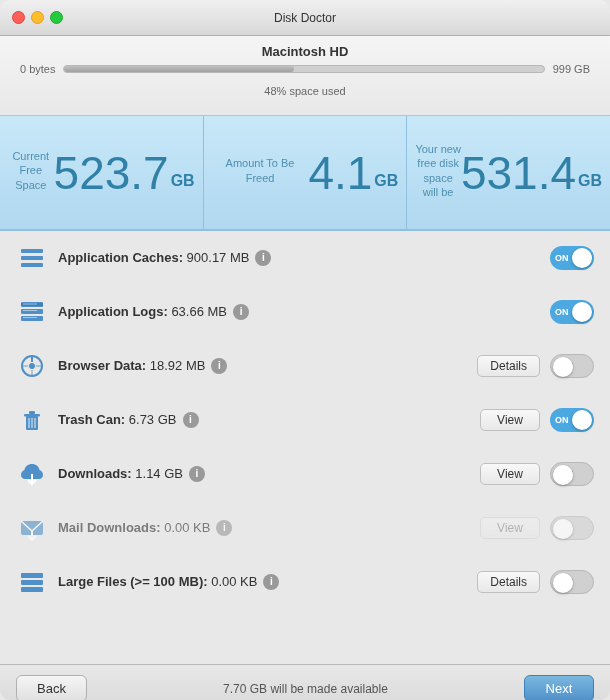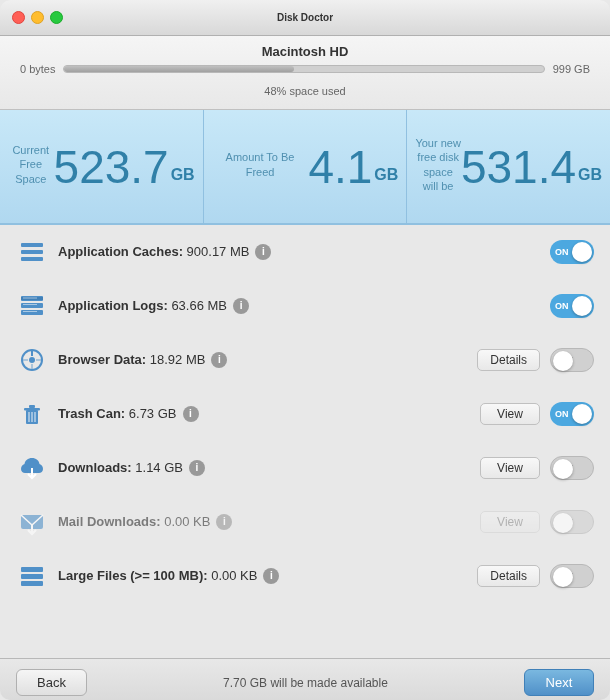--- a/index.html
+++ b/index.html
@@ -17,43 +17,43 @@
       background: linear-gradient(to bottom, #f0f0f0, #d8d8d8);
       height: 36px;
       display: flex;
       align-items: center;
       justify-content: center;
       position: relative;
       border-bottom: 1px solid #b0b0b0;
       border-radius: 10px 10px 0 0;
     }
     .title-bar-title {
-      font-size: 10px;
-      font-weight: 700;
+      font-size: 12px;
+      font-weight: 400;
       color: #333;
     }
     .traffic-lights {
       position: absolute;
       left: 12px;
       display: flex;
       gap: 6px;
     }
     .traffic-light {
       width: 13px;
       height: 13px;
       border-radius: 50%;
     }
     .tl-red { background: #ff5f56; border: 1px solid #e0443e; }
     .tl-yellow { background: #ffbd2e; border: 1px solid #dea123; }
     .tl-green { background: #27c93f; border: 1px solid #1aab29; }
 
     
     .disk-info-bar {
       background: linear-gradient(to bottom, #f5f5f5, #e8e8e8);
-      padding: 8px 20px 12px;
+      padding: 8px 20px 18px;
       border-bottom: 1px solid #c0c0c0;
     }
     .disk-name {
       text-align: center;
       font-size: 13px;
       font-weight: 700;
       color: #333;
       margin-bottom: 4px;
     }
     .progress-row {

